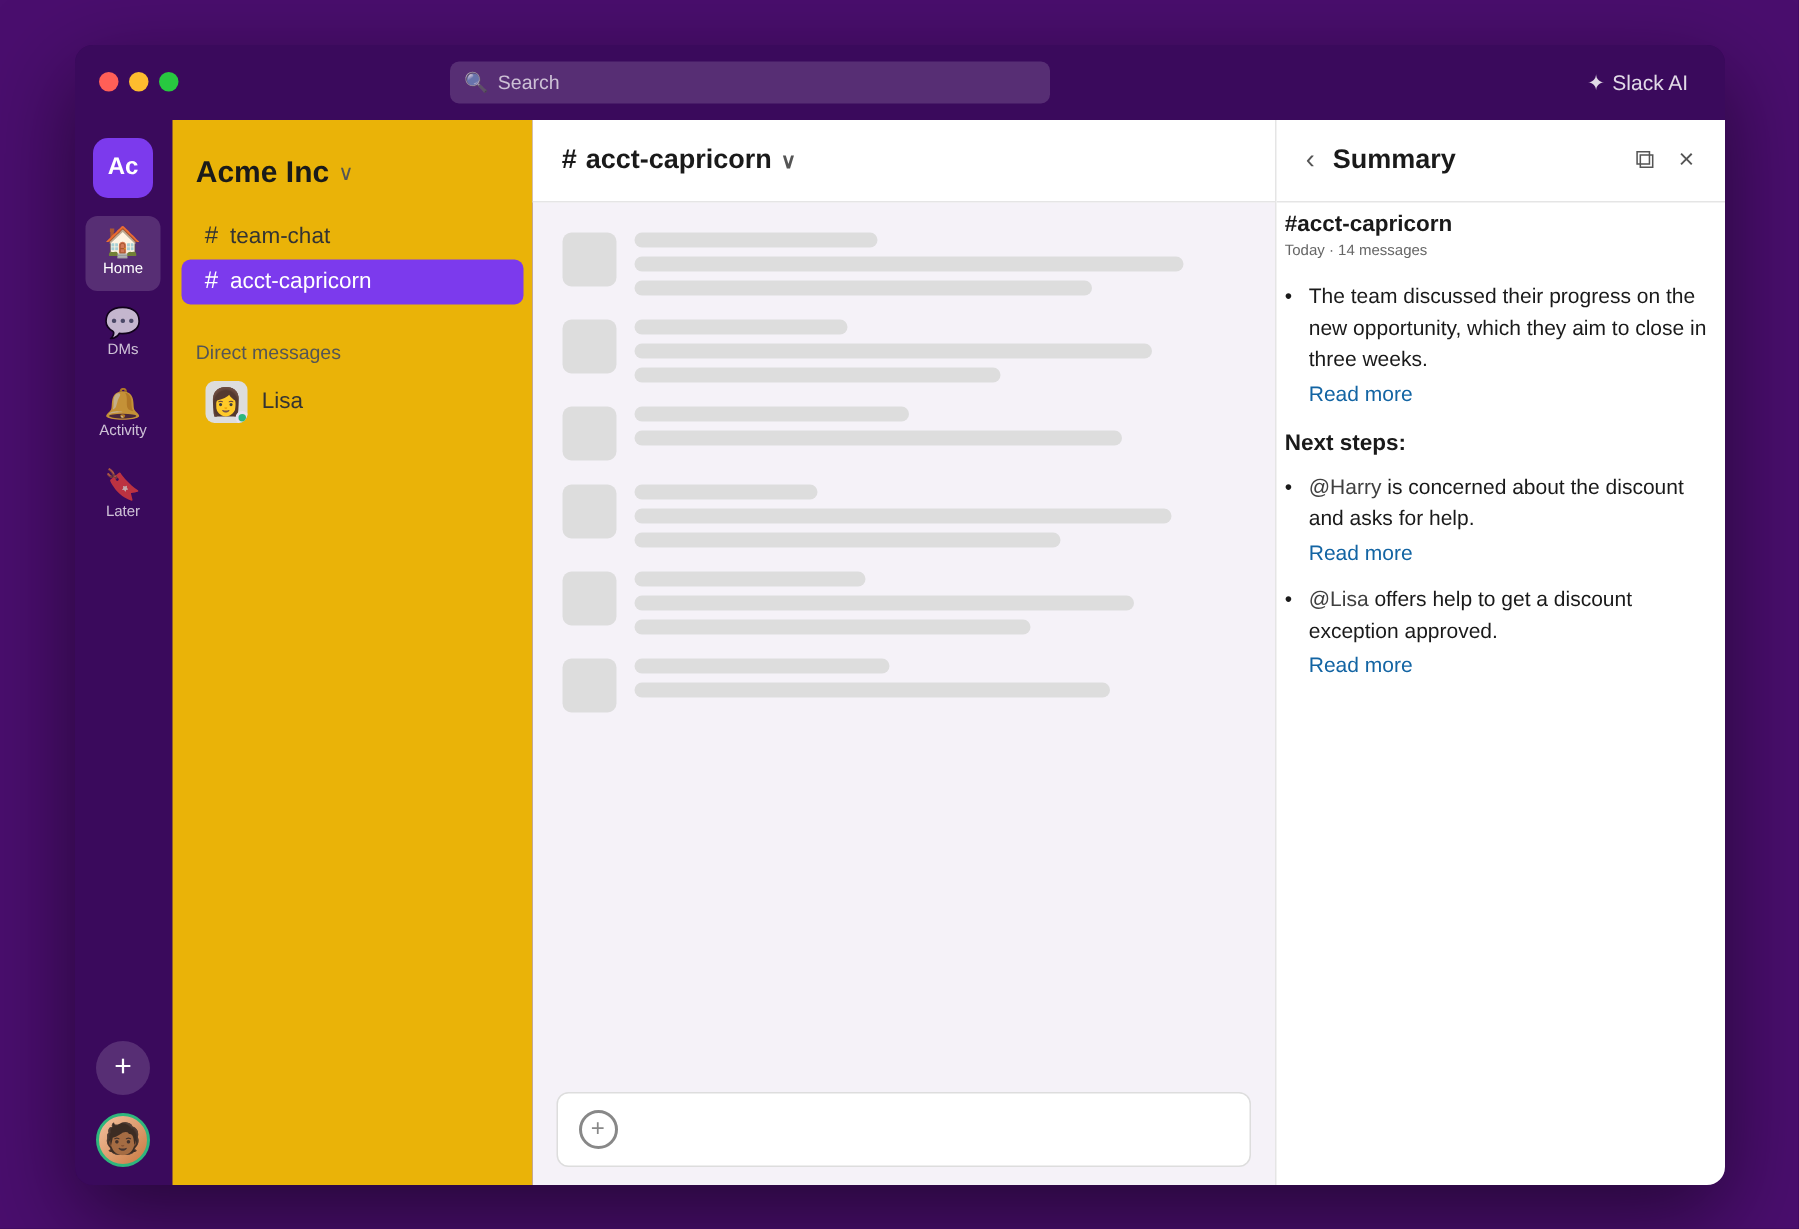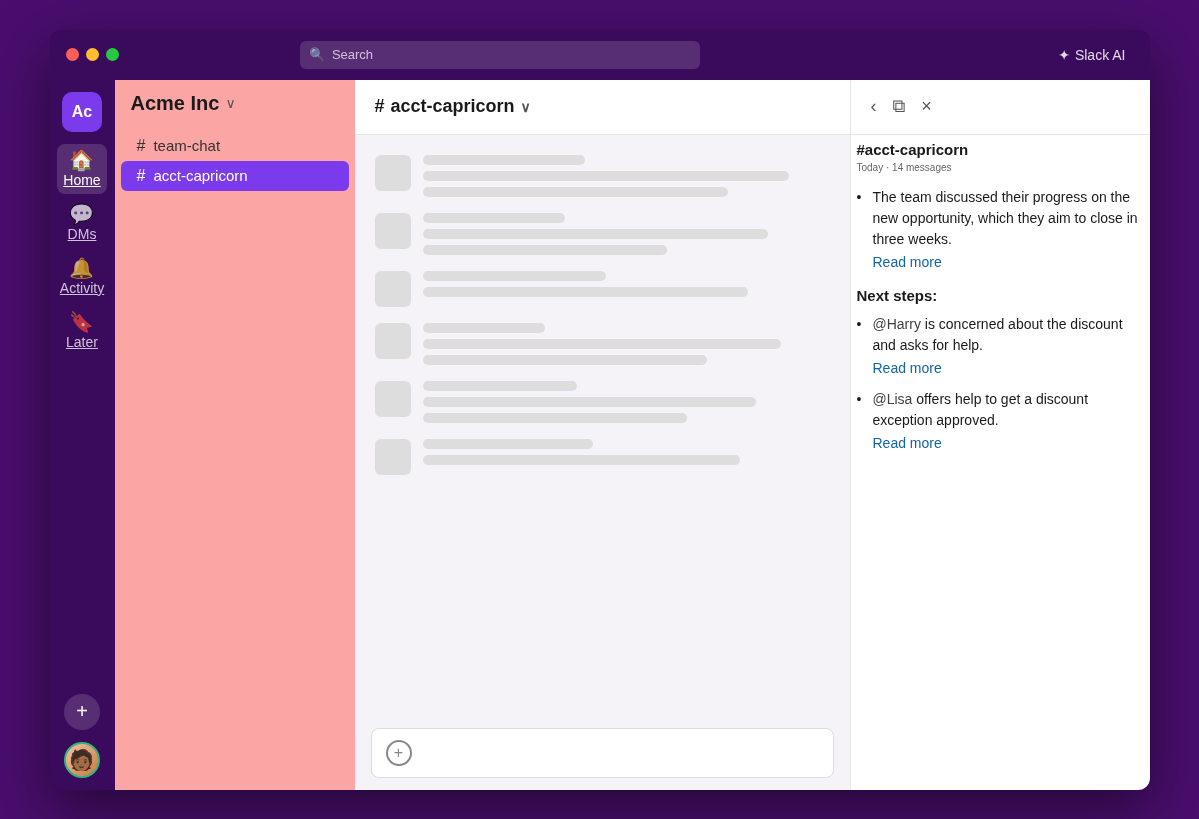--- a/index.html
+++ b/index.html
@@ -123,21 +123,21 @@
       gap: 2px;
       border-radius: 8px;
       cursor: pointer;
       color: rgba(255,255,255,0.7);
     }
     .sidebar-item.active {
       background: rgba(255,255,255,0.15);
       color: white;
     }
     .sidebar-item .icon { font-size: 20px; line-height: 1; }
-    .sidebar-item .label { font-size: 14px; color: rgba(255,255,255,0.75); text-decoration: underline; }
+    .sidebar-item .label { font-size: 10px; color: rgba(255,255,255,0.75); }
     .sidebar-item.active .label { color: white; }
 
     .sidebar-spacer { flex: 1; }
 
     .add-btn {
       width: 36px;
       height: 36px;
       background: rgba(255,255,255,0.15);
       border-radius: 50%;
       display: flex;
@@ -145,22 +145,22 @@
       justify-content: center;
       color: white;
       font-size: 20px;
       cursor: pointer;
       margin-bottom: 8px;
     }
 
     
     .channel-list {
       width: 240px;
-      background: #fca5a5;
-      padding: 4px 0;
+      background: #eab308;
+      padding: 16px 0;
       flex-shrink: 0;
       overflow-y: auto;
     }
 
     .workspace-header {
       display: flex;
       align-items: center;
       padding: 8px 16px 16px;
       gap: 6px;
       cursor: pointer;
@@ -515,20 +515,30 @@
 
       <div class="channel-item">
         <span class="hash-icon">#</span>
         <span>team-chat</span>
       </div>
       <div class="channel-item active">
         <span class="hash-icon">#</span>
         <span>acct-capricorn</span>
       </div>
 
+      <div class="dm-section">
+        <div class="section-label">Direct messages</div>
+        <div class="dm-item">
+          <div class="dm-avatar">
+            <span style="font-size:18px;display:flex;align-items:center;justify-content:center;height:100%">👩</span>
+            <div class="online-dot"></div>
+          </div>
+          <span>Lisa</span>
+        </div>
+      </div>
     </div>
 
     <div class="chat-area">
       <div class="chat-header">
         <div class="channel-title">
           <span>#</span>
           <span>acct-capricorn</span>
           <span style="font-size:14px;color:#555;">∨</span>
         </div>
       </div>
@@ -586,20 +596,21 @@
       <div class="chat-input-area">
         <div class="chat-input">
           <div class="plus-btn">+</div>
         </div>
       </div>
     </div>
 
     <div class="summary-panel">
       <div class="summary-header">
         <span class="back-btn">‹</span>
+        <span class="summary-title">Summary</span>
         <span class="summary-icon-btn">⧉</span>
         <span class="close-btn">×</span>
       </div>
 
       <div class="summary-content">
         <div class="summary-channel-name">#acct-capricorn</div>
         <div class="summary-meta">Today · 14 messages</div>
 
         <ul class="summary-list">
           <li>

